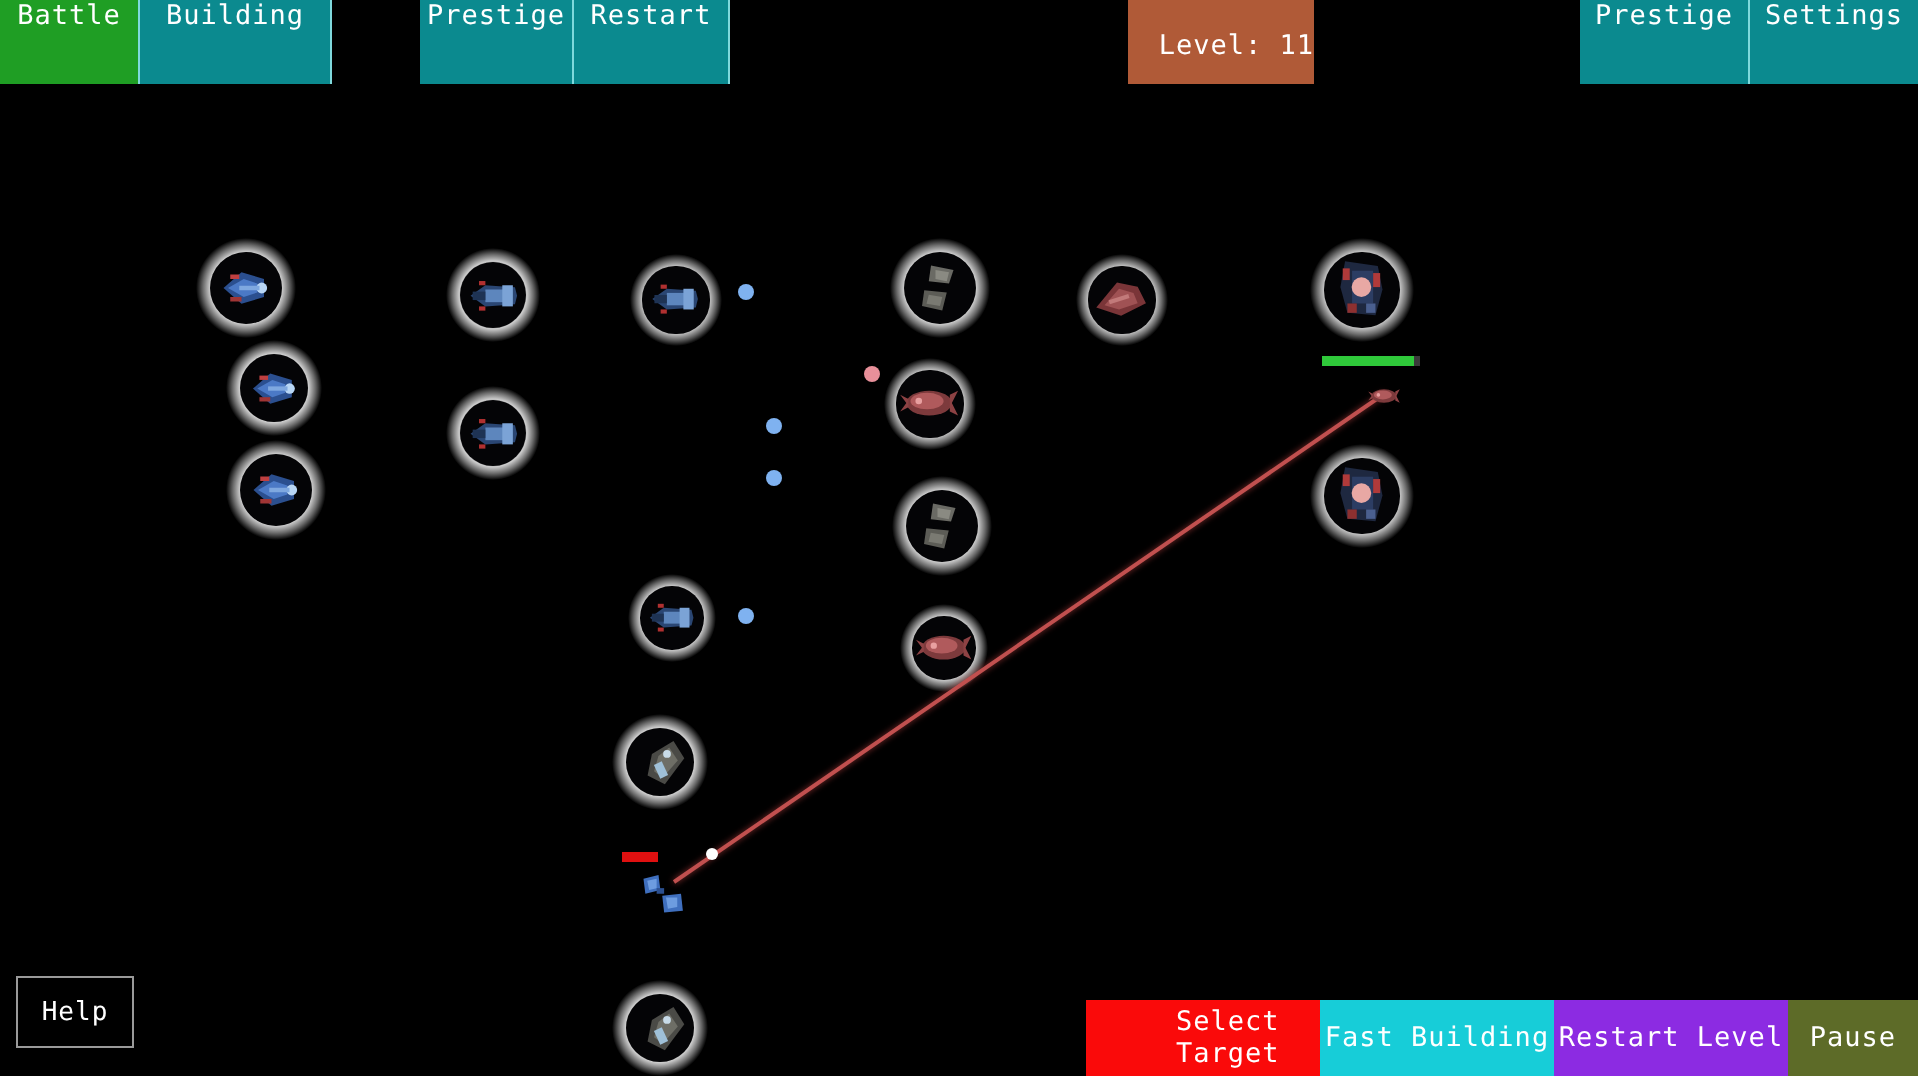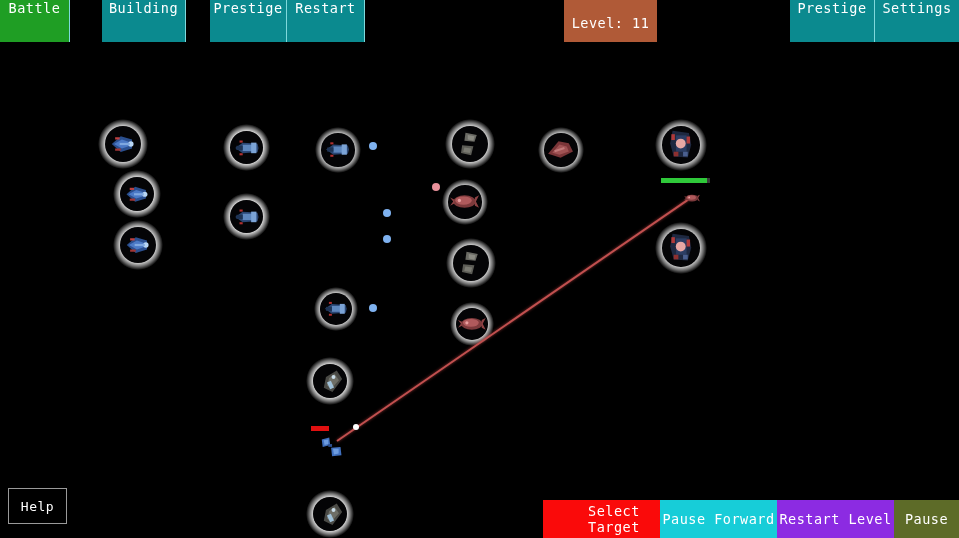--- a/index.html
+++ b/index.html
@@ -17,21 +17,21 @@
     position:absolute; top:0; height:42px;
     display:flex; align-items:flex-start; justify-content:center;
     color:#ffffff; font-size:13.5px; letter-spacing:.5px;
     background:#0b8a8f;
     border-right:1px solid #7fd9dc;
     user-select:none;
   }
   .navbtn.active{ background:#1f9e24; border-right:1px solid #7fd9dc; }
   .level-badge{
     position:absolute; top:0; height:46px;
-    display:flex; align-items:center; justify-content:center;
+    display:flex; align-items:center; justify-content:flex-end;
     background:#b05a37; color:#ffffff; font-size:13.5px; letter-spacing:.5px;
   }
 
   
   #field{ position:absolute; left:0; top:42px; width:959px; height:496px; background:#000; }
 
   .unit{ position:absolute; border-radius:50%; }
   .unit .glow{
     position:absolute; left:0; top:0; right:0; bottom:0;
     border-radius:50%;
@@ -72,21 +72,21 @@
 </style>
 </head>
 <body>
 
 <div id="app">
 
   <div id="header">
       <div class="navbtn active" style="left: 0px; width: 70px;">
         <span>Battle</span>
       </div>
-      <div class="navbtn" style="left: 70px; width: 84px; margin-left: 32px;">
+      <div class="navbtn" style="left: 70px; width: 96px;">
         <span>Building</span>
       </div>
       <div class="navbtn" style="left: 210px; width: 77px;">
         <span>Prestige</span>
       </div>
       <div class="navbtn" style="left: 287px; width: 78px;">
         <span>Restart</span>
       </div>
       <div class="level-badge" style="left: 564px; width: 93px; background: rgb(176, 90, 55);">
         <span>Level: 11</span>
@@ -329,21 +329,21 @@
     </div>
 
   <div class="help-btn">
     <span>Help</span>
   </div>
 
 <div class="actbtn" style="left: 543px; width: 117px; background: rgb(250, 10, 10); padding-left: 45px;">
       <span>Select Target</span>
     </div>
     <div class="actbtn" style="left: 660px; width: 117px; background: rgb(23, 205, 216);">
-      <span>Pause Forward</span>
+      <span>Fast Building</span>
     </div>
     <div class="actbtn" style="left: 894px; width: 65px; background: rgb(93, 107, 40);">
       <span>Pause</span>
     </div>
     <div class="actbtn" style="left: 777px; width: 117px; background: rgb(140, 43, 226);">
       <span>Restart Level</span>
     </div>
   </div>
 
 </body></html>

